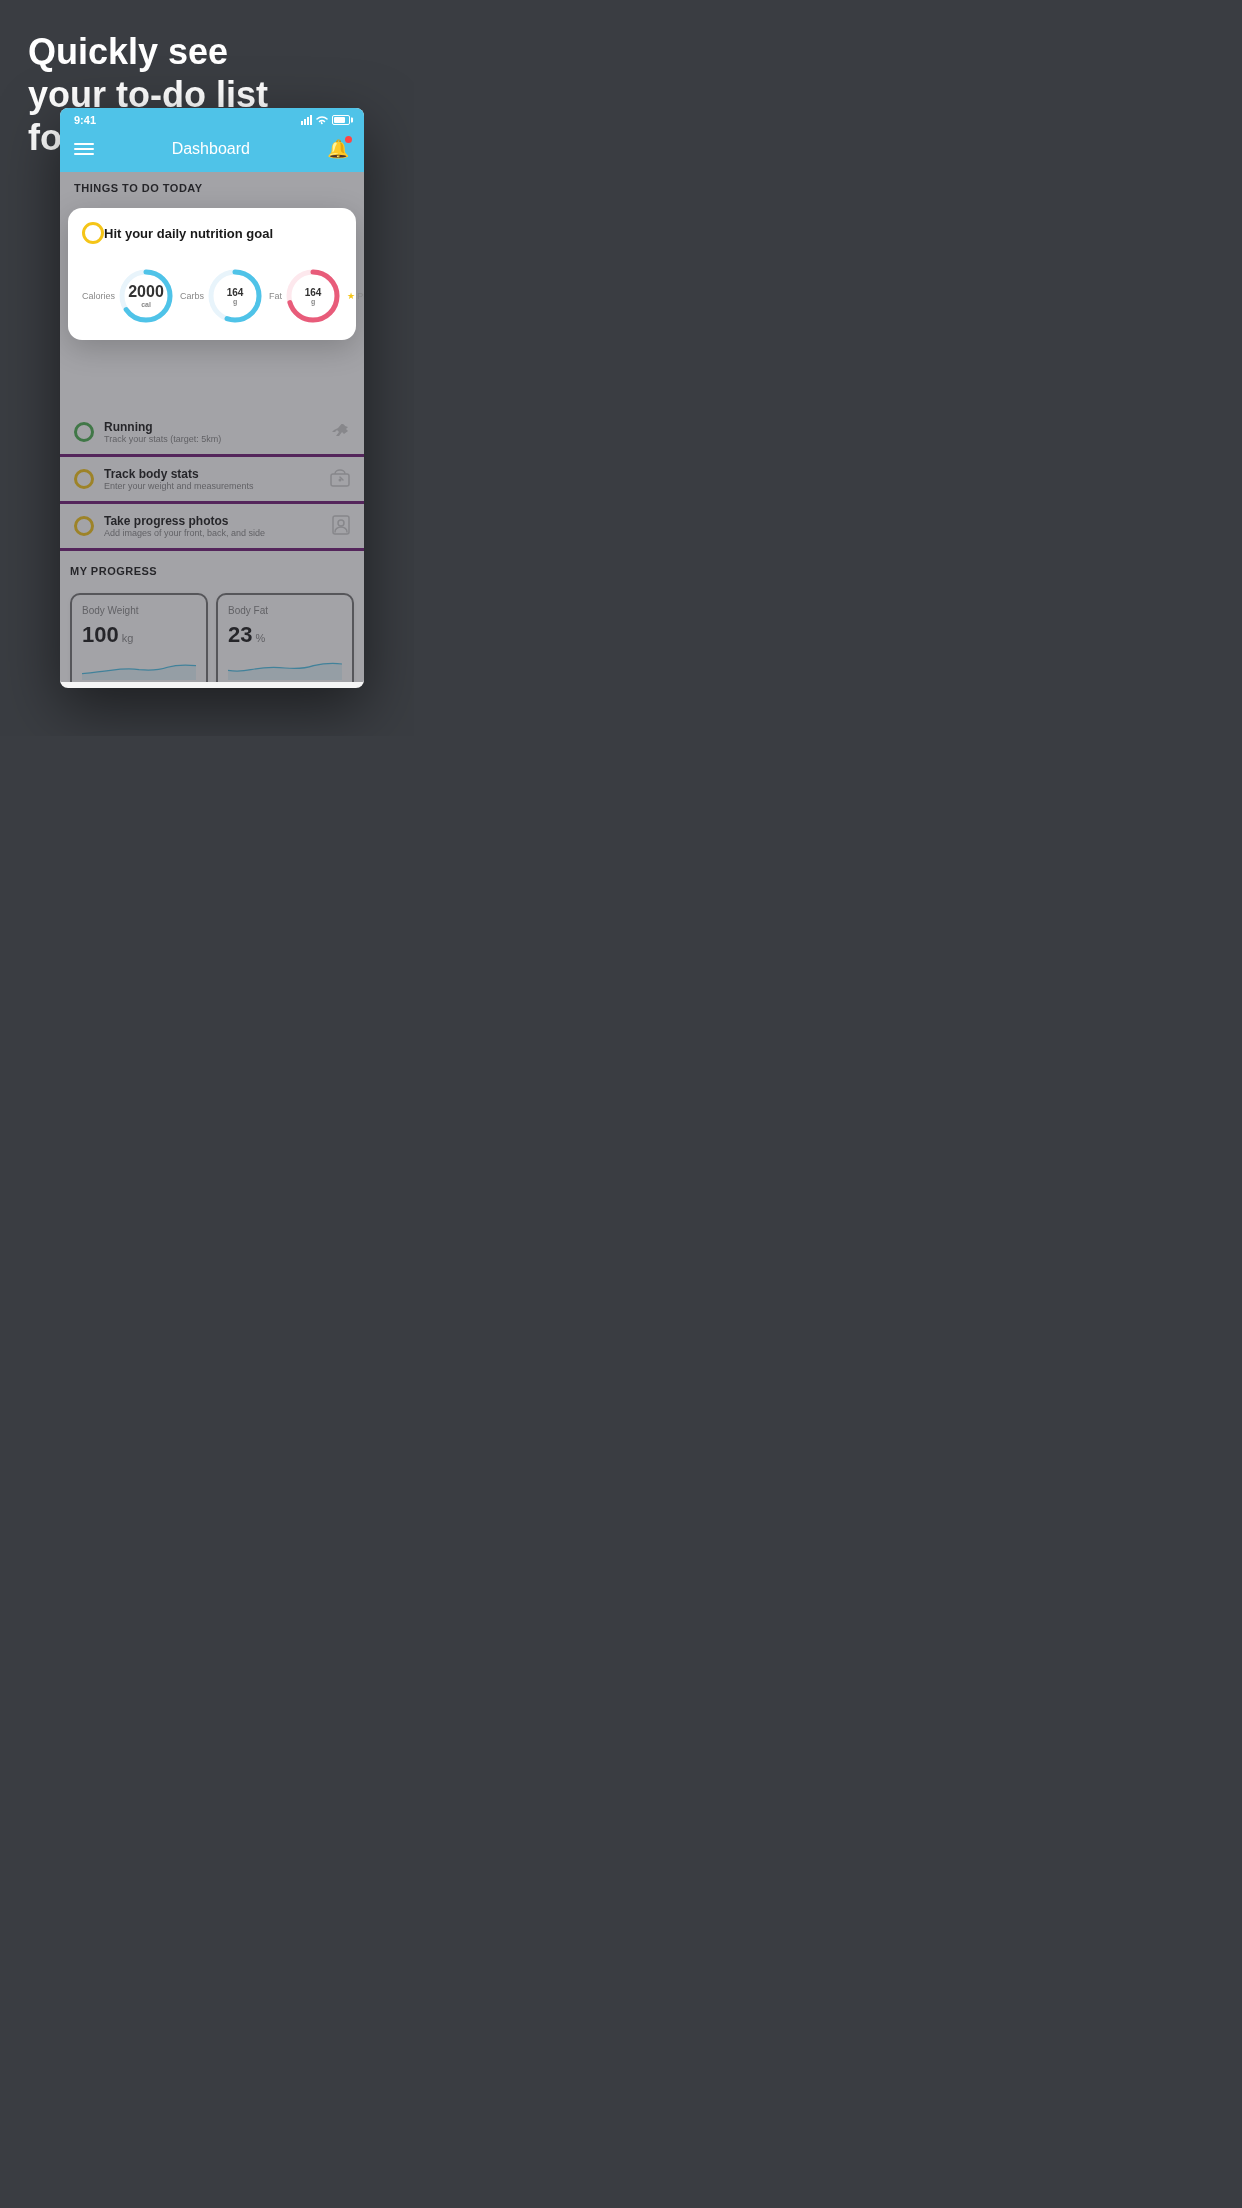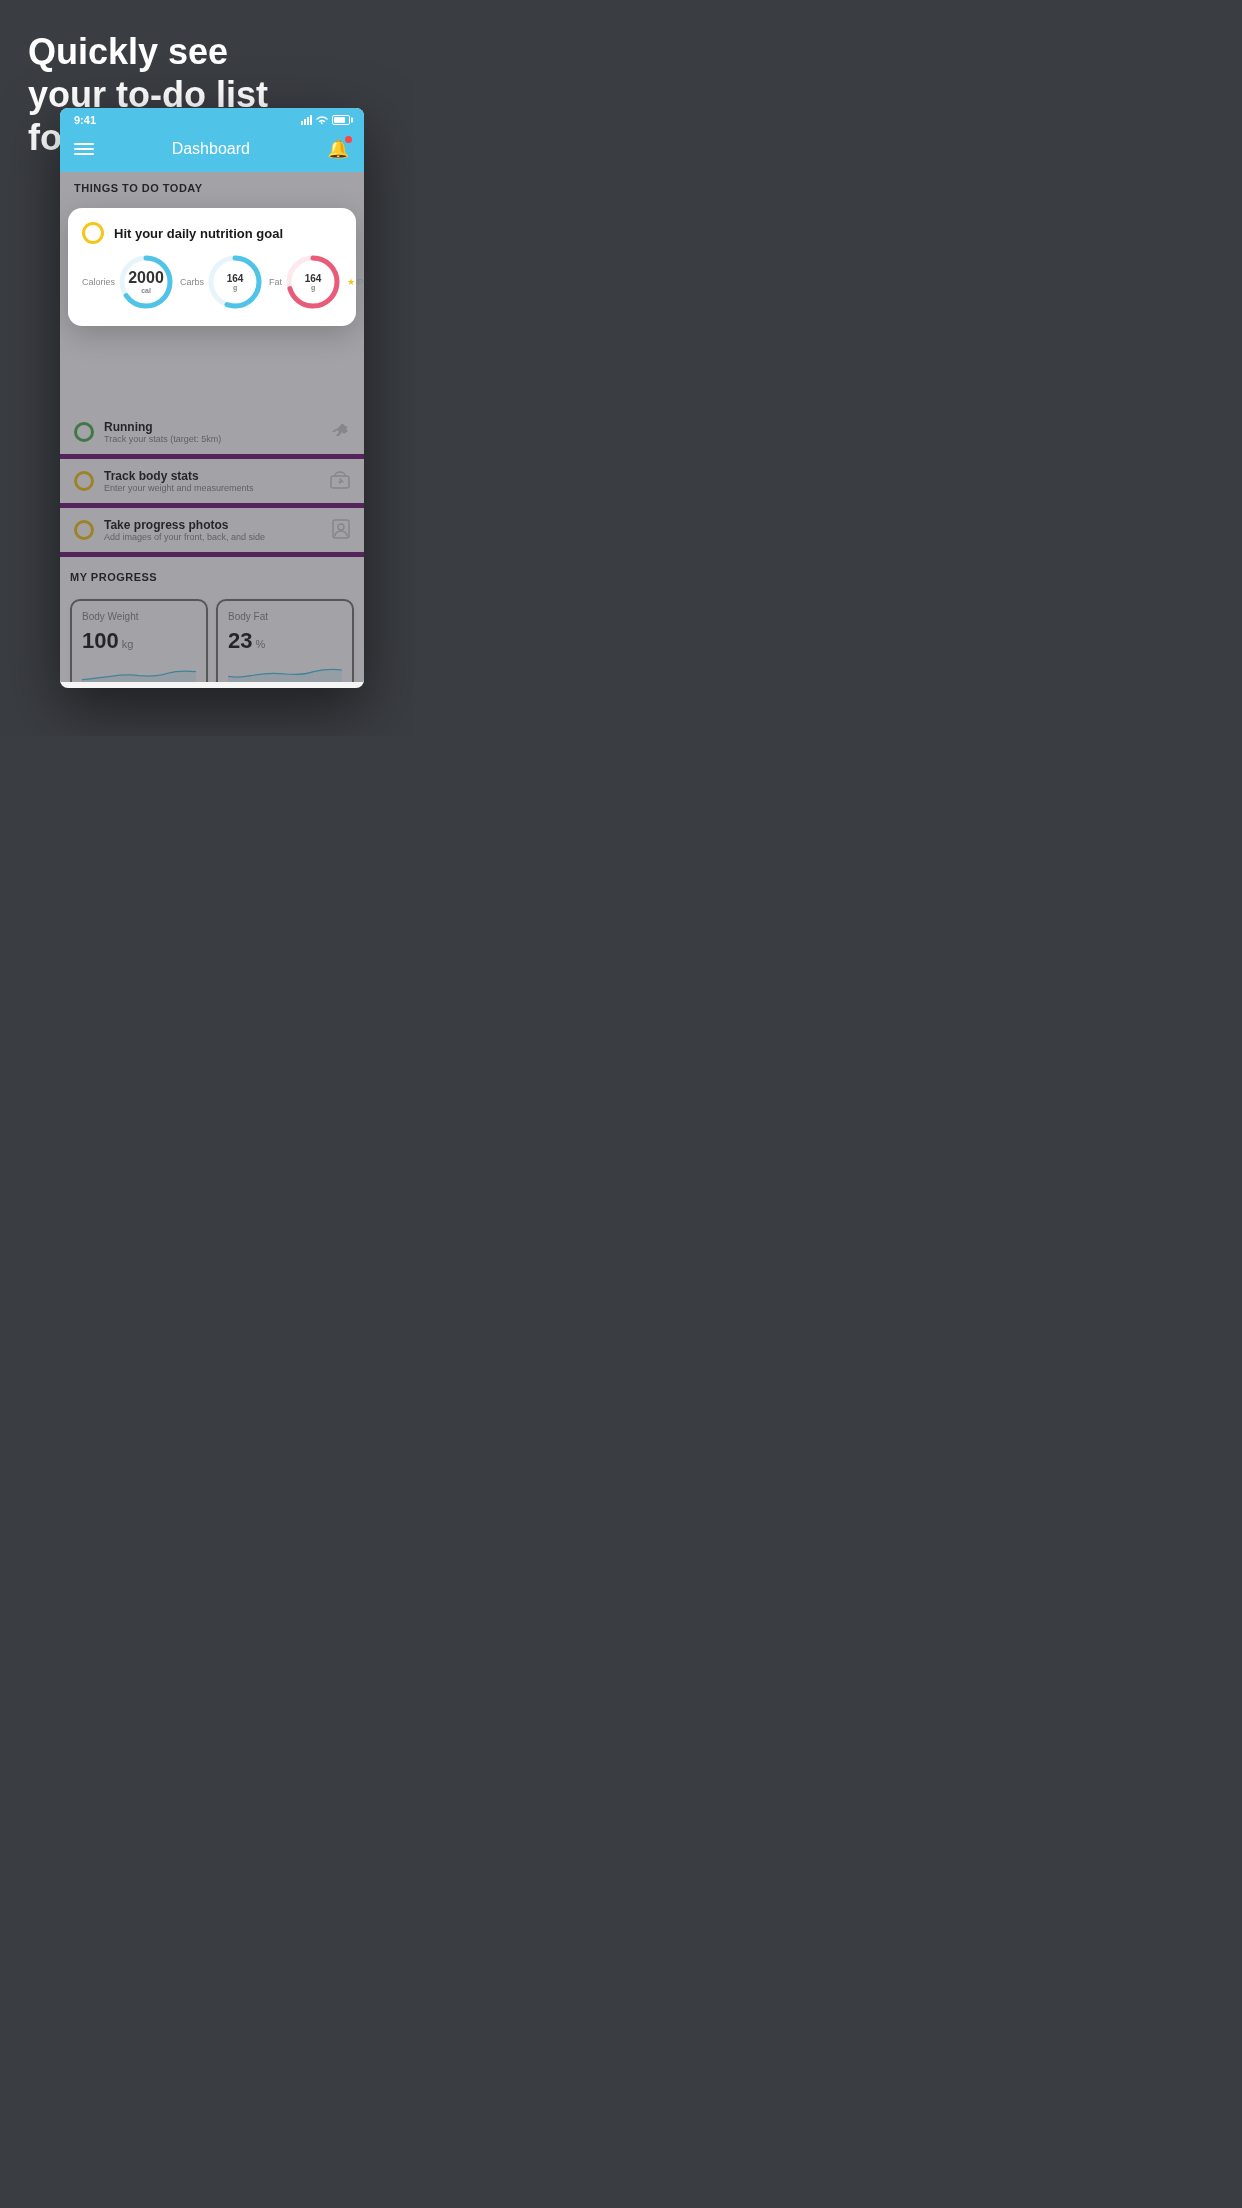--- a/index.html
+++ b/index.html
@@ -148,22 +148,21 @@
     .section-header {
       padding: 10px 14px 6px;
       font-size: 11px;
       font-weight: 800;
       color: #1a1a1a;
       letter-spacing: 0.5px;
     }
     .nutrition-row {
       display: flex;
       align-items: center;
-      gap: 10px;
-      margin-bottom: 10px;
+      margin-bottom: 24px;
     }
     .circle-check {
       width: 22px;
       height: 22px;
       border-radius: 50%;
       border: 3px solid #f5c518;
       flex-shrink: 0;
     }
     .nutrition-title {
       font-size: 13px;
@@ -219,21 +218,21 @@
     }
 
     
     .todo-list {
       margin-top: 110px;
     }
     .todo-item {
       display: flex;
       align-items: center;
       padding: 10px 14px;
-      border-bottom: 5px solid #701a75;
+      border-bottom: 3px solid #701a75;
       gap: 10px;
       position: relative;
     }
     .todo-circle {
       width: 20px;
       height: 20px;
       border-radius: 50%;
       flex-shrink: 0;
     }
     .todo-circle.green { border: 3px solid #4caf50; }

